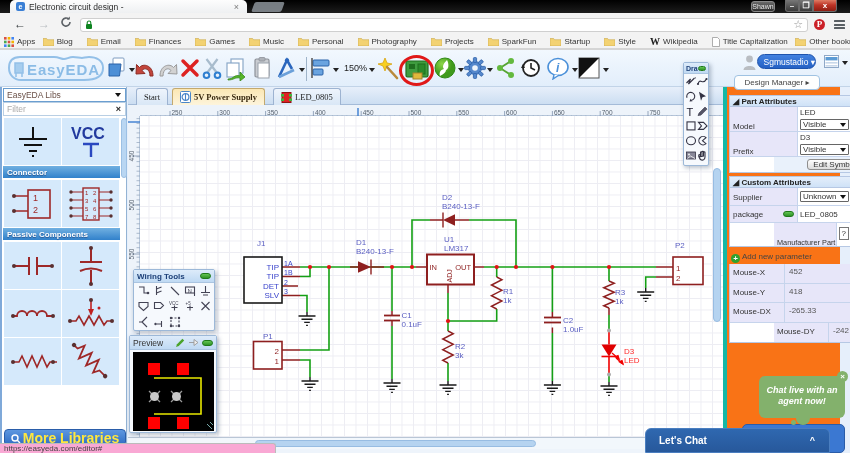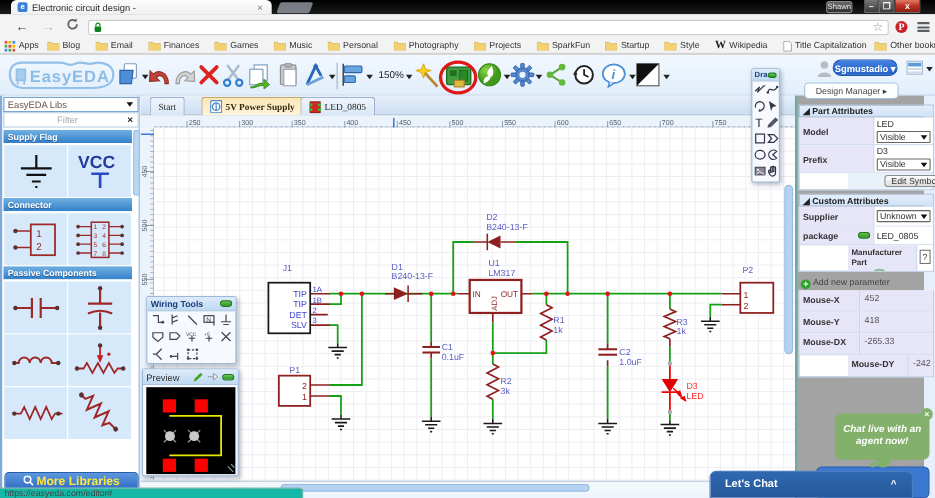--- a/index.html
+++ b/index.html
@@ -55,45 +55,45 @@
 .tbtn { position:absolute; top:7px; }
 .caret { position:absolute; top:18px; width:0; height:0; border-left:3px solid transparent;
   border-right:3px solid transparent; border-top:4px solid #222; }
 #zoom-box { position:absolute; left:344px; top:13px; font-size:9px; color:#222; }
 #tb-sep { position:absolute; left:306px; top:7px; width:1px; height:24px; background:#9fb4c9;}
 #red-ellipse { position:absolute; left:399px; top:5px; width:35px; height:31px;
   border:3px solid #e01818; border-radius:50%; z-index:30;}
 #avatar-ico { position:absolute; left:743px; top:5px;}
 #user-btn { position:absolute; left:757px; top:4px; width:59px; height:15px;
   background:linear-gradient(#4181e0,#2561c4); border:1px solid #1d53ad; border-radius:8px;
-  color:#fff; font-size:8.5px; font-weight:bold; text-align:center; line-height:14px;}
+  color:#fff; font-size:8.5px; font-weight:normal; text-align:right; line-height:14px;}
 #layout-btn { position:absolute; left:824px; top:5px;}
 
 
 #sidebar { position:absolute; left:0; top:87px; width:127px; height:366px; background:#fff;
   border-left:2px solid #7fa9d9; border-right:1px solid #93b3d4;}
 #libs-select { position:absolute; left:1px; top:1px; width:123px; height:14px; background:#fff;
   border:1px solid #6b9ed0; font-size:8.5px; color:#6b5148; line-height:12px; padding-left:3px;}
 #libs-select .dd { float:right; margin:4px 4px 0 0; width:0; height:0;
   border-left:3.5px solid transparent; border-right:3.5px solid transparent; border-top:4.5px solid #111;}
 #filter-box { position:absolute; left:1px; top:15px; width:123px; height:14px; background:#fff;
-  border:1px solid #b9cfe4; font-size:8.5px; color:#aaa; line-height:12px; padding-left:3px;text-align:center;}
+  border:1px solid #b9cfe4; font-size:8.5px; color:#aaa; line-height:12px; padding-left:3px;}
 #filter-box .x { float:right; margin-right:4px; color:#222; font-size:9px; font-weight:bold;}
 #liblist { position:absolute; left:1px; top:30px; width:117px; height:312px; overflow:hidden; background:#fff;}
 .lib-h { height:14px; background:linear-gradient(#71b0e1,#3181cb); color:#fff; font-size:8px;
   font-weight:bold; line-height:14px; padding-left:4px; border-top:1px solid #fff; border-bottom:1px solid #fff;
   text-shadow:0 1px 1px rgba(0,0,50,.4); }
 .lib-grid { display:flex; flex-wrap:wrap; }
 .lib-cell { width:57px; height:47px; background:#d5e9fb; margin:1px 0 0 1px; display:flex;
   align-items:center; justify-content:center;}
 #side-scroll { position:absolute; left:119px; top:31px; width:6px; height:60px; background:#b9d6f2;
   border-radius:3px; border:1px solid #9cc0e4;}
 #morelib-btn { position:absolute; left:2px; top:342px; width:122px; height:17px;
   background:linear-gradient(#5d97e0,#2f6cc3); border:1px solid #2a5da9; border-radius:4px;
-  color:#ffe83e; font-size:11px; font-weight:bold; text-align:center; line-height:16px; }
+  color:#ffe83e; font-size:14px; font-weight:bold; text-align:center; line-height:16px; }
 
 
 #canvaszone { position:absolute; left:128px; top:87px; width:595px; height:366px; background:#eef4fb; }
 #edtabbar { position:absolute; left:0; top:0; width:595px; height:18px;
   background:linear-gradient(#e7effa,#ccdef2); border-bottom:1px solid #a4bbd8;}
 .edtab { position:absolute; top:1px; height:17px; border:1px solid #9db3d1; border-bottom:none;
   border-radius:3px 3px 0 0; background:linear-gradient(#eef4fc,#d9e7f6); font-size:8.5px;
   font-family:"Liberation Serif",serif; color:#222; display:flex; align-items:center; gap:3px; padding:0 7px;}
 .edtab.active { background:linear-gradient(#fbe7b4,#fdf4dc); border-color:#c3a96e; font-weight:bold; color:#3a2a10;}
 #hruler { position:absolute; left:12px; top:18px; width:583px; height:11px; background:#edf3fa;
@@ -125,31 +125,31 @@
 #wiring-pal .pal-head { height:13px; }
 #preview-pal { left:129px; top:335px; width:88px; height:98px;}
 #preview-pal .pal-head { height:14px; gap:3px;}
 #preview-body { position:absolute; left:3px; top:16px; width:81px; height:79px; background:#000;}
 #drawing-pal { left:683px; top:62px; width:26px; height:104px; z-index:25;}
 #drawing-pal .pal-head { height:11px; padding:0 2px;}
 #drawing-pal .pal-title { font-size:7px; }
 #drawing-pal .pill { width:8px; height:5px; }
 
 
-#rightpanel { position:absolute; left:723px; top:87px; width:117px; height:366px; background:#a3a3a3;
-  border-left:1px solid #14b8a6;}
+#rightpanel { position:absolute; left:723px; top:87px; width:117px; height:366px; background:#f97316;
+  border-left:4px solid #14b8a6;}
 #dm-btn { position:absolute; left:7px; top:-12px; width:86px; height:15px; background:#fdfefe;
   border:1px solid #9fc2e2; border-radius:4px; font-size:8px; color:#444; text-align:center; line-height:13px;}
 .sect-h { position:absolute; left:2px; width:123px; height:12px; background:linear-gradient(#e4eefb,#cfe2f7);
   border:1px solid #b6c8e4; font-size:8px; font-weight:bold; color:#222; line-height:11px; padding-left:3px;}
 .attr-tbl { position:absolute; left:2px; width:123px; border:1px solid #b6c8e4; border-top:none;
   background:#fff; font-size:8px; color:#333;}
 .arow { display:flex; border-bottom:1px solid #c6d4ec; }
 .arow:last-child { border-bottom:none;margin-left:44px;}
-.alabel { width:68px; background:#e7e6f9; padding:2px 0 0 3px; border-right:1px solid #c6d4ec; overflow:hidden;font-weight:bold;}
+.alabel { width:68px; background:#e7e6f9; padding:15px 0 0 3px; border-right:1px solid #c6d4ec; overflow:hidden;}
 .avalue { flex:1; background:#fff; padding:1px 2px; position:relative;}
 .selbox { border:1px solid #666; border-radius:1px; background:#fff; height:11px; font-size:8px;
   line-height:10px; padding:0 2px; display:flex; }
 .selbox .dd { margin-left:auto; margin-top:3px; width:0; height:0; border-left:3px solid transparent;
   border-right:3px solid transparent; border-top:4px solid #111;}
 #editsym-btn { position:absolute; left:33px; top:2px; width:62px; height:11px;
   background:linear-gradient(#fefefe,#dcdcdc); border:1px solid #8e8e8e; border-radius:3px;
   font-size:8px; color:#333; text-align:center; line-height:10px;}
 .gpill { display:inline-block; width:11px; height:6px; background:linear-gradient(#63c553,#2e9326);
   border:1px solid #1f7a1a; border-radius:3px; vertical-align:-1px;}
@@ -171,21 +171,21 @@
   border-radius:0 0 8px 8px; z-index:39;}
 #chat-dot { position:absolute; left:791px; top:420px; width:5px; height:5px; border-radius:50%;
   background:#83b16c; z-index:39;}
 #chat-behind { position:absolute; left:742px; top:424px; width:103px; height:29px;
   background:#3b78d2; border:1px solid #2a5ca8; border-radius:5px; z-index:38;}
 #letschat { position:absolute; left:645px; top:428px; width:185px; height:25px;
   background:linear-gradient(#2f68b0,#27589b); border:1px solid #4a7ec0; border-radius:6px 6px 0 0;
   color:#fff; z-index:41;}
 #letschat .lbl { position:absolute; left:13px; top:6px; font-size:10px; font-weight:bold;}
 #letschat .chev { position:absolute; right:14px; top:6px; font-size:9px; font-weight:bold;}
-#status-bubble { position:absolute; left:0; top:443px; width:276px; height:10px; background:#14b8a6;
+#status-bubble { position:absolute; left:0; top:443px; width:276px; height:10px; background:#f9a8d4;
   border:1px solid #bbb; border-left:none; border-bottom:none; border-radius:0 3px 0 0;
   font-size:8px; color:#444; line-height:9px; padding-left:4px; z-index:45;}
 svg text { font-family:"Liberation Sans", sans-serif; }
 </style>
 </head>
 <body>
 
 <div id="titlebar">
   <div id="browser-tab">
     <div class="fav">e</div>
@@ -446,21 +446,20 @@
     <rect x="1.5" y="7" width="12" height="1.6" fill="#c8d8ea"></rect>
     <rect x="1.5" y="10" width="12" height="1.6" fill="#c8d8ea"></rect>
   </svg>
   <div class="caret" style="left:842px;top:11px;"></div>
 </div>
 
 <div id="sidebar">
   <div id="libs-select"><span>EasyEDA Libs</span><span class="dd"></span></div>
   <div id="filter-box"><span>Filter</span><span class="x">×</span></div>
   <div id="liblist">
-      <div class="lib-h">Supply Flag</div>
       <div class="lib-grid">
         <div class="lib-cell">
           <svg width="40" height="34" viewBox="0 0 40 34">
             <g stroke="#111" stroke-width="2">
               <path d="M20 2 V14 M6 14 H34 M11 20 H29 M16 26 H24 M19 31 H21"></path>
             </g>
           </svg>
         </div>
         <div class="lib-cell">
           <svg width="44" height="36" viewBox="0 0 44 36">
@@ -565,21 +564,21 @@
         <circle cx="4" cy="4" r="3" fill="none" stroke="#fff" stroke-width="1.4"></circle>
         <path d="M6.3 6.3 L9 9" stroke="#fff" stroke-width="1.4"></path>
       </svg><span>More Libraries</span></div>
 </div>
 
 <div id="canvaszone">
   <div id="edtabbar">
     <div class="edtab" style="left:8px;">
         <span>Start</span>
       </div>
-    <div class="edtab active" style="left:55px;">
+    <div class="edtab active" style="left:44px;">
       <svg width="11" height="12" viewBox="0 0 11 12">
         <rect x="0.5" y="0.5" width="10" height="11" rx="1" fill="#fff" stroke="#4a86c8"></rect>
         <circle cx="5.5" cy="6" r="3.4" fill="none" stroke="#4a86c8" stroke-width="1.2"></circle>
         <path d="M5.5 2.6 V9.4" stroke="#4a86c8" stroke-width="1.1"></path>
       </svg>
       <span>5V Power Supply</span>
     </div>
     <div class="edtab" style="left:145px;">
       <svg width="11" height="11" viewBox="0 0 11 11">
         <rect x="1" y="0.5" width="9" height="10" fill="#d22" stroke="#8e1414"></rect>

